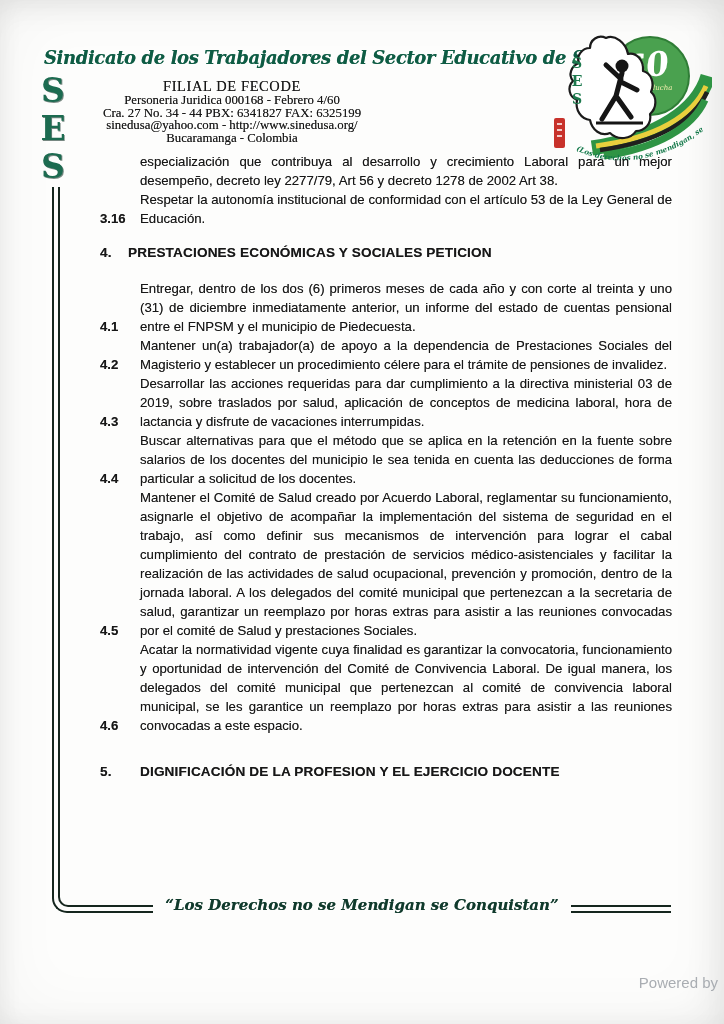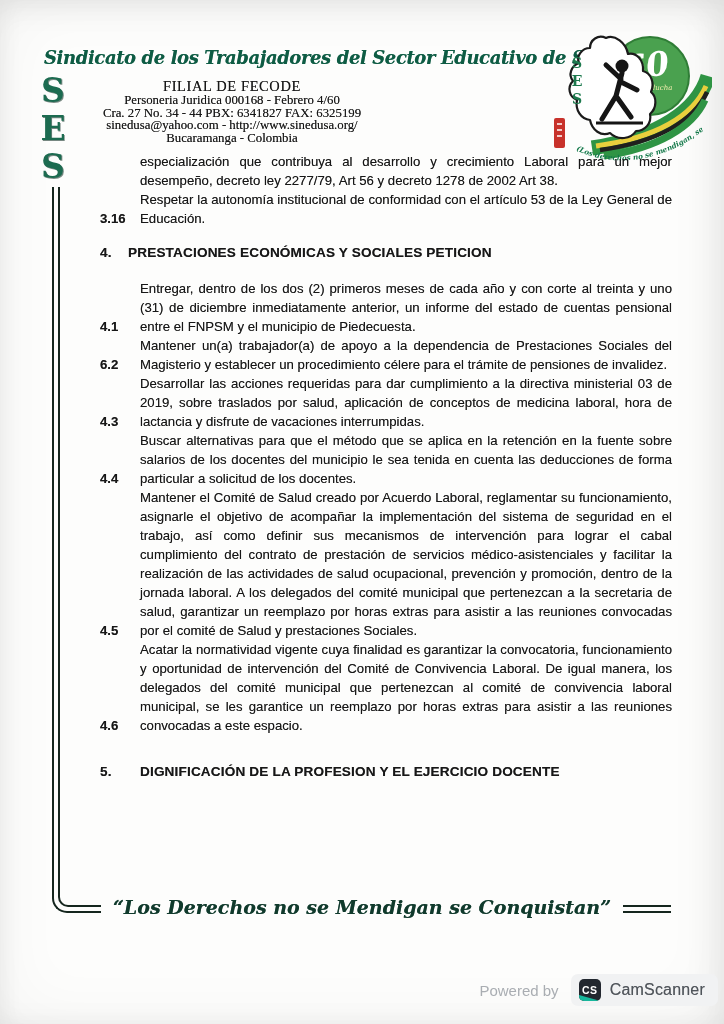--- a/index.html
+++ b/index.html
@@ -54,21 +54,21 @@
   }
   .frame-inner{
     left:58px;top:187px;width:611px;height:718px;
     border-left:2px solid #15261e;border-bottom:2px solid #15261e;
     border-bottom-left-radius:10px;
   }
   .motto{position:absolute;left:0;top:894px;width:724px;text-align:center;z-index:3;}
   .motto span{
     display:inline-block;background:#fdfdfc;padding:2px 12px;
     font-family:"DejaVu Serif",serif;font-style:italic;font-weight:bold;
-    font-size:19px;color:#103a2c;text-shadow:0 0 0.5px rgba(16,58,44,0.7);
+    font-size:15px;color:#103a2c;text-shadow:0 0 0.5px rgba(16,58,44,0.7);
   }
   
   .powered{position:absolute;right:6px;top:974px;display:flex;align-items:center;gap:12px;z-index:4;}
   .powered-text{color:#a9adb2;font-size:15px;}
   .cs-pill{display:flex;align-items:center;gap:9px;background:#f1f2f3;border-radius:7px;padding:5px 13px 5px 8px;}
   .cs-icon{
     position:relative;width:22px;height:22px;border-radius:5px;background:#22272f;
     color:#fff;font-weight:bold;font-size:10.5px;display:flex;align-items:center;
     justify-content:center;overflow:hidden;letter-spacing:0.3px;
   }
@@ -138,24 +138,24 @@
       <span class="text">Respetar la autonomía institucional de conformidad con el artículo 53 de la Ley General de Educación.</span>
     </div>
 
     <div class="heading h4">
       <span class="num">4.</span>
       <span class="htext">PRESTACIONES ECONÓMICAS Y SOCIALES PETICION</span>
     </div>
 
     <div class="item">
       <span class="num">4.1</span>
-      <span class="text">Entregar, dentro de los dos (2) primeros meses de cada año y con corte al treinta y uno (31) de diciembre inmediatamente anterior, un informe del estado de cuentas pensional entre el FNPSM y el municipio de Piedecuesta.</span>
+      <span class="text">Entregar, dentro de los dos (6) primeros meses de cada año y con corte al treinta y uno (31) de diciembre inmediatamente anterior, un informe del estado de cuentas pensional entre el FNPSM y el municipio de Piedecuesta.</span>
     </div>
     <div class="item">
-      <span class="num">6.2</span>
+      <span class="num">4.2</span>
       <span class="text">Mantener un(a) trabajador(a) de apoyo a la dependencia de Prestaciones Sociales del Magisterio y establecer un procedimiento célere para el trámite de pensiones de invalidez.</span>
     </div>
     <div class="item">
       <span class="num">4.3</span>
       <span class="text">Desarrollar las acciones requeridas para dar cumplimiento a la directiva ministerial 03 de 2019, sobre traslados por salud, aplicación de conceptos de medicina laboral, hora de lactancia y disfrute de vacaciones interrumpidas.</span>
     </div>
     <div class="item">
       <span class="num">4.4</span>
       <span class="text">Buscar alternativas para que el método que se aplica en la retención en la fuente sobre salarios de los docentes del municipio le sea tenida en cuenta las deducciones de forma particular a solicitud de los docentes.</span>
     </div>
@@ -176,19 +176,15 @@
 
   <div class="frame-outer"></div>
   <div class="frame-inner"></div>
 
   <div class="motto">
     <span>“Los Derechos no se Mendigan se Conquistan”</span>
   </div>
 
   <div class="powered">
     <span class="powered-text">Powered by</span>
-    <div class="cs-pill">
-      <span class="cs-icon">CS</span>
-      <span class="cs-label">CamScanner</span>
-    </div>
   </div>
 
 </div>
 
 </body></html>

